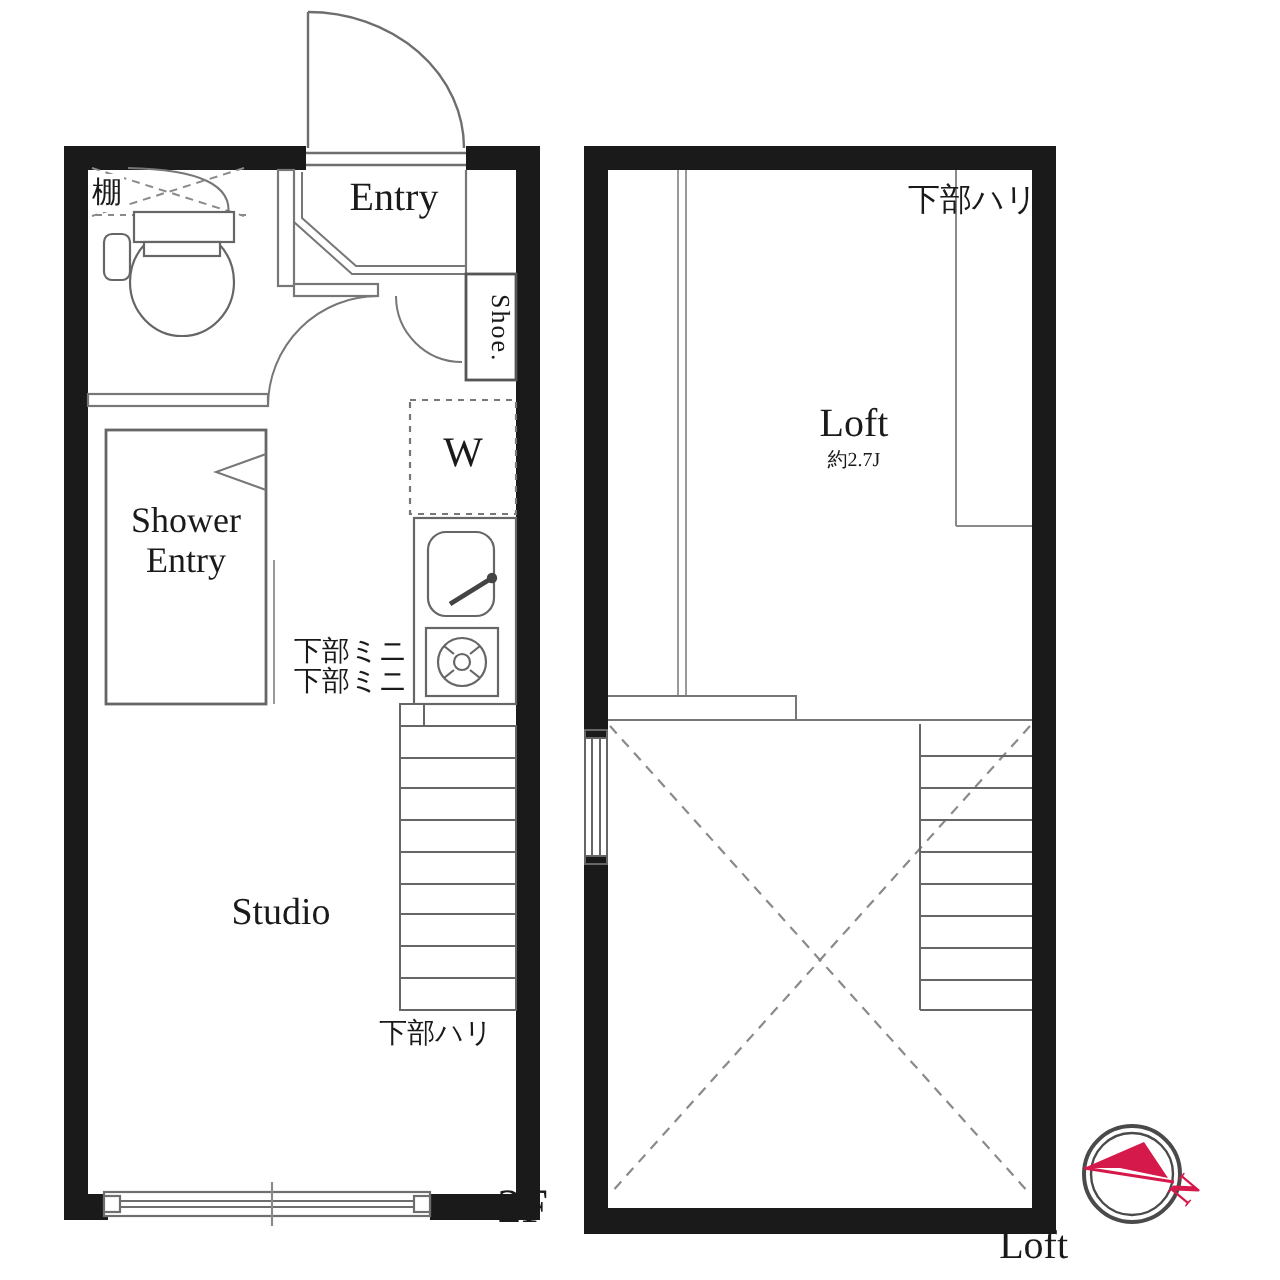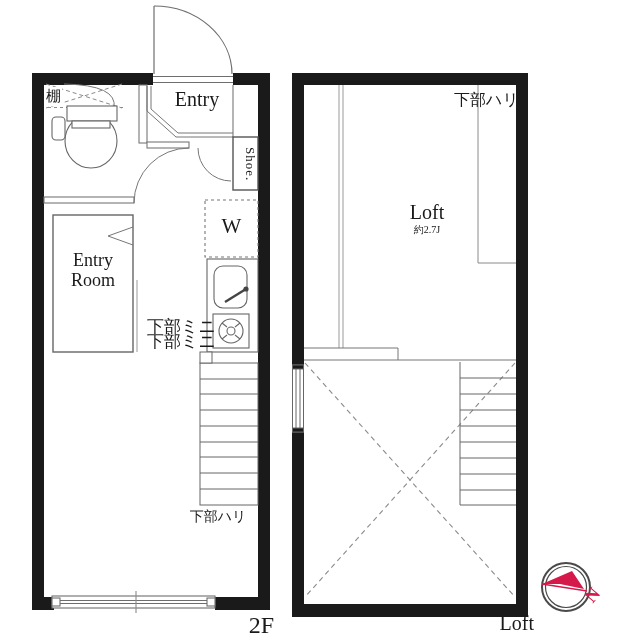--- a/index.html
+++ b/index.html
@@ -12,23 +12,23 @@
   .ctr{text-align:center;}
   .rgt{text-align:right;}
   .wrap{white-space:normal;}
   .lbl-entry{left:158px;top:88px;width:78px;font-size:20px;}
   .lbl-shoe{left:233px;top:139px;width:25px;height:50px;font-size:13px;
             writing-mode:vertical-rl;text-align:center;letter-spacing:1px;}
   .lbl-w{left:205px;top:214px;width:53px;font-size:21px;}
   .lbl-shower{left:53px;top:250px;width:80px;font-size:18px;line-height:20px;}
   .lbl-studio{left:103px;top:446px;width:75px;font-size:19px;}
   .lbl-shelf{left:45px;top:87px;font-size:15px;background:#ffffff;padding:0 1px;}
-  .lbl-fridge{left:147px;top:319px;width:56px;font-size:17px;line-height:15px;text-align:center;}
+  .lbl-fridge{left:147px;top:319px;width:56px;font-size:14px;line-height:15px;text-align:center;}
   .lbl-stairs{left:183px;top:508px;width:70px;font-size:14px;}
-  .lbl-2f{left:228px;top:612px;width:46px;font-size:24px;}
+  .lbl-2f{left:228px;top:591px;width:46px;font-size:24px;}
   .lbl-loft-room{left:396px;top:201px;width:62px;font-size:20px;}
   .lbl-loft-size{left:392px;top:223px;width:70px;font-size:10px;}
   .lbl-beam{left:454px;top:90px;width:62px;font-size:16px;}
   .lbl-loft-floor{left:486px;top:612px;width:48px;font-size:20px;}
   .lbl-north{left:585px;top:581px;width:22px;height:22px;font-size:18px;font-weight:bold;
              color:#d6194b;transform:rotate(-50deg);}
 </style>
 </head>
 <body>
 
@@ -176,21 +176,22 @@
     <circle cx="566" cy="587" r="24" stroke="#4a4a4a" stroke-width="2" fill="none"></circle>
     <circle cx="566" cy="587" r="20.5" stroke="#4a4a4a" stroke-width="1.2" fill="none"></circle>
     <polygon points="542,584 572,571 584,589 560,584" fill="#d6194b"></polygon>
     <line x1="542" y1="584" x2="587" y2="591" stroke="#d6194b" stroke-width="1.4"></line>
   </g>
 </svg>
 
 <div class="lbl ctr lbl-entry">Entry</div>
 <div class="lbl lbl-shoe">Shoe.</div>
 <div class="lbl ctr lbl-w">W</div>
-<div class="lbl ctr wrap lbl-shower">Entry Room</div>
+<div class="lbl ctr wrap lbl-shower">Shower Entry</div>
+<div class="lbl ctr lbl-studio">Studio</div>
 <div class="lbl lbl-shelf">棚</div>
 <div class="lbl lbl-fridge">
   <div>下部ミニ</div>
   <div>下部ミニ</div>
 </div>
 <div class="lbl ctr lbl-stairs">下部ハリ</div>
 <div class="lbl rgt lbl-2f">2F</div>
 
 <div class="lbl ctr lbl-loft-room">Loft</div>
 <div class="lbl ctr lbl-loft-size">約2.7J</div>

